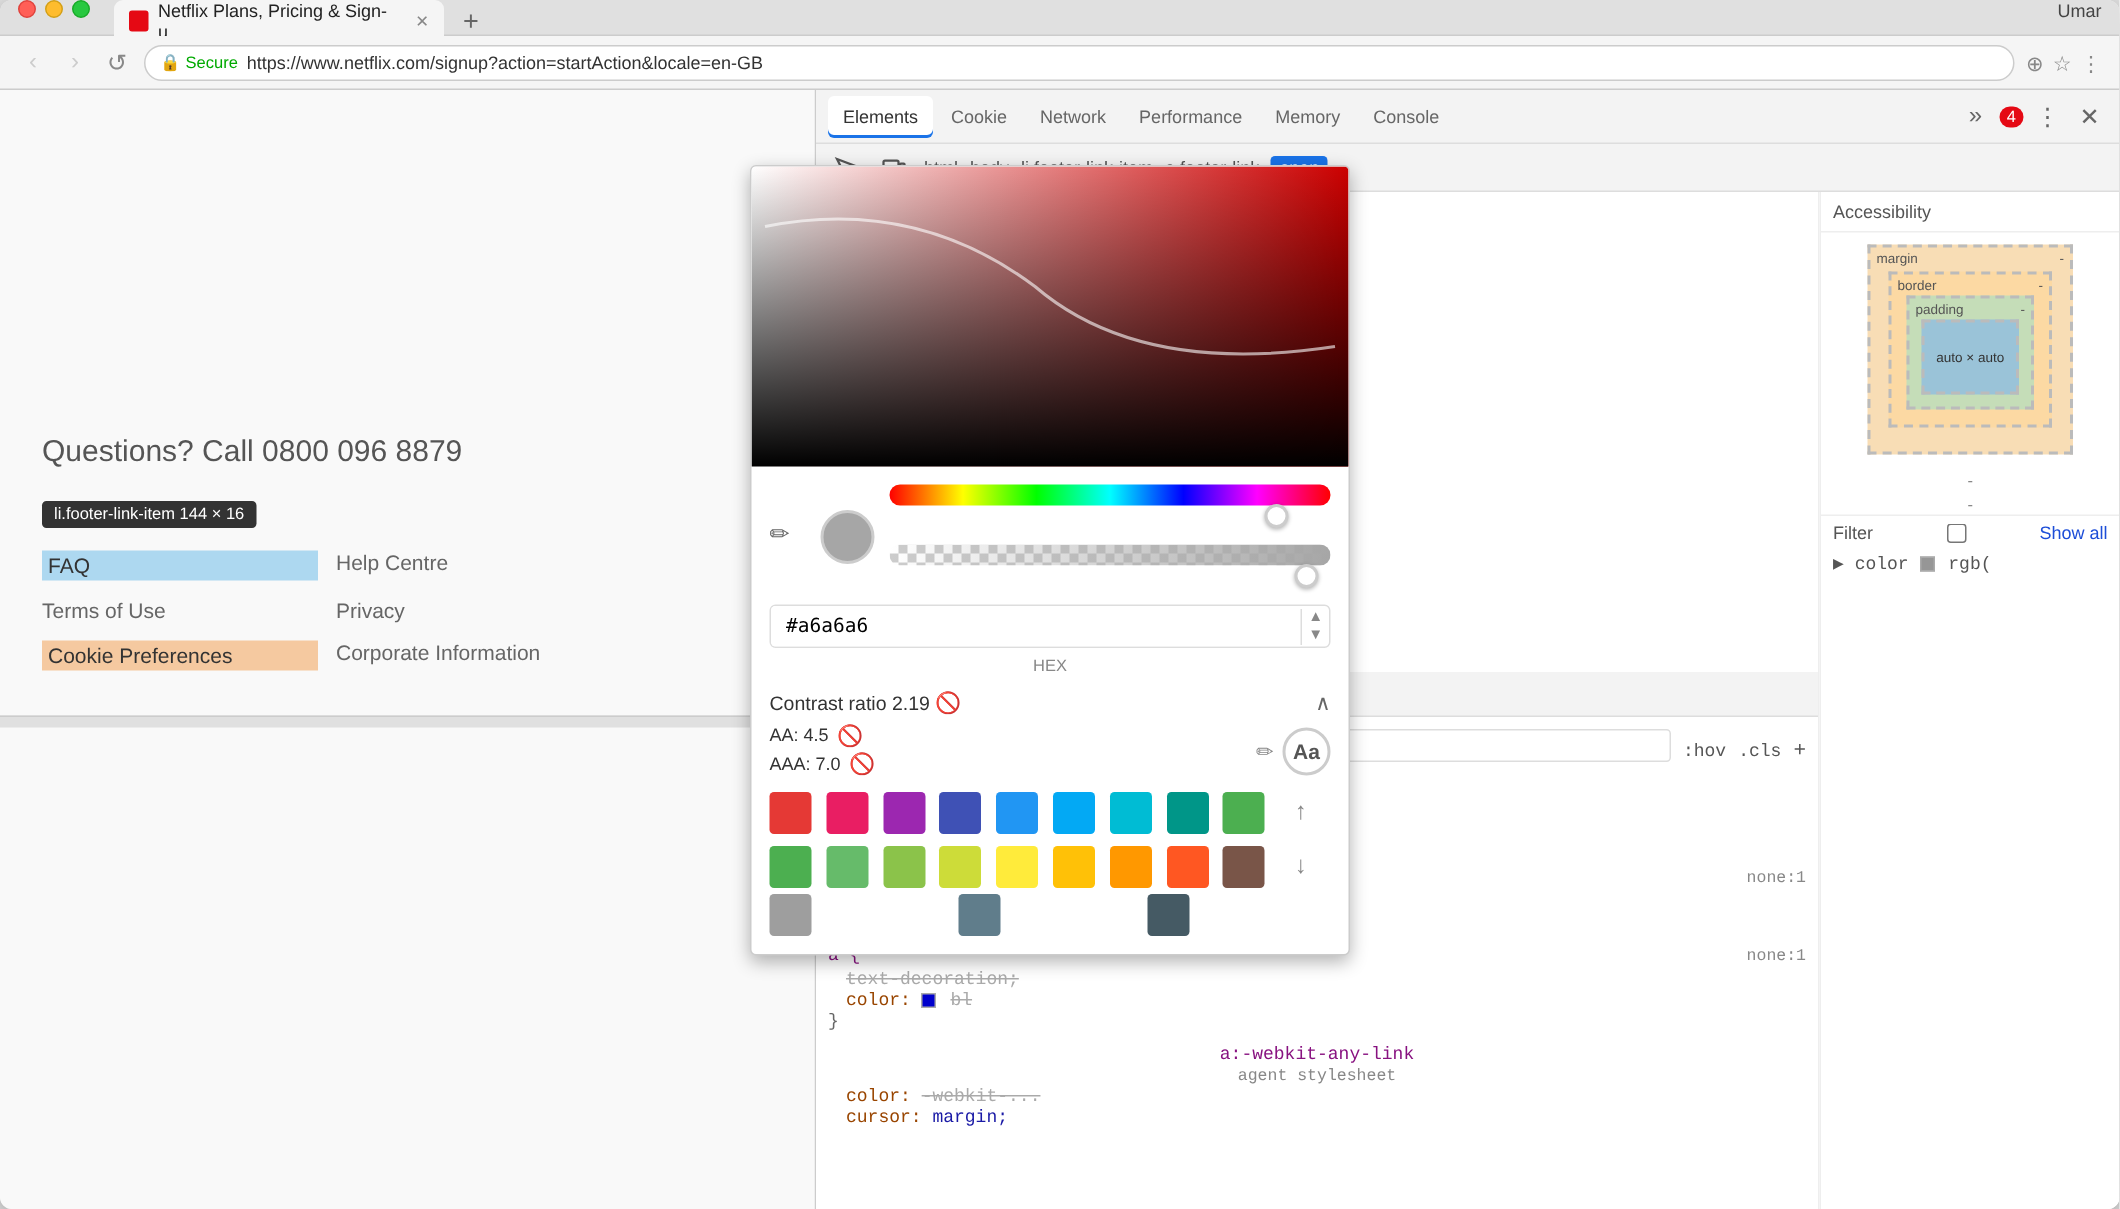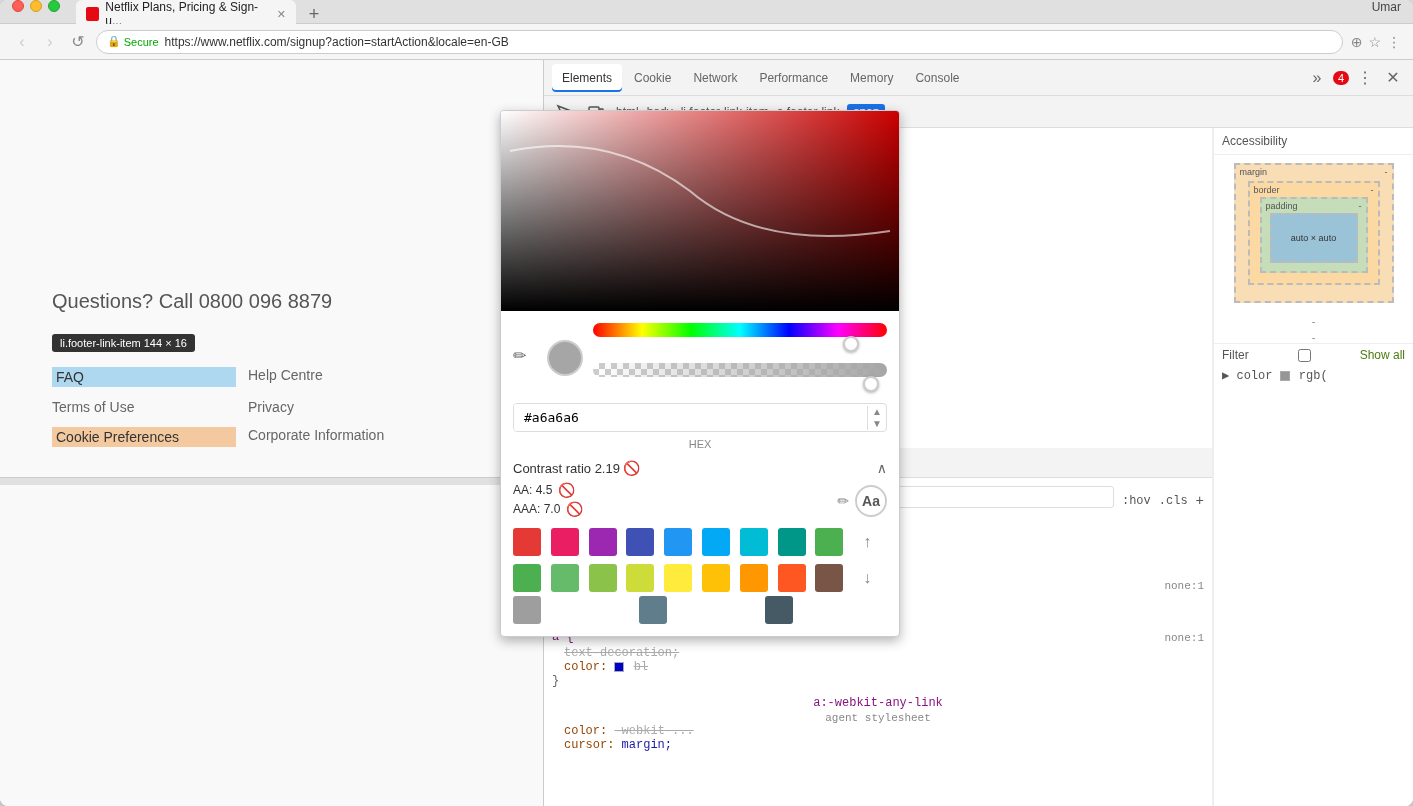--- a/index.html
+++ b/index.html
@@ -108,21 +108,21 @@
       width: 480px;
       margin-left: 30px;
     }
     .netflix-banner-text {
       color: white;
       font-size: 28px;
       font-weight: 900;
       letter-spacing: 1px;
     }
     .webpage-footer {
-      padding: 30px 52px;
+      padding: 30px 28px;
       margin-top: 200px;
     }
     .footer-phone {
       font-size: 20px;
       color: #555;
       margin-bottom: 20px;
     }
     .footer-tooltip {
       background: #333;
       color: white;
@@ -460,21 +460,21 @@
     }
 
     .box-filter {
       padding: 4px 8px;
       display: flex;
       align-items: center;
       gap: 6px;
       border-top: 1px solid #eee;
     }
     .box-filter input { border: none; outline: none; font-size: 12px; flex: 1; color: #888; }
-    .show-all-btn { color: #4d7c0f; font-size: 12px; cursor: pointer; }
+    .show-all-btn { color: #1d4ed8; font-size: 12px; cursor: pointer; }
     .color-prop-line {
       padding: 2px 8px;
       font-family: 'Courier New', monospace;
       font-size: 12px;
       color: #555;
     }
     .color-swatch-inline { display: inline-block; width: 10px; height: 10px; border: 1px solid #aaa; vertical-align: middle; margin-right: 2px; }
 
     
     .webpage-scrollbar {
@@ -685,21 +685,21 @@
         </div>
 
         <div class="devtools-right">
 
           <div style="padding: 6px 8px; font-size: 12px; color: #555; border-bottom: 1px solid #eee;">
             <span>Accessibility</span>
           </div>
 
           <div class="box-model-section">
 
-            <div style="position:relative; background:#f8ddb5; border: 2px dashed #bbb; padding: 20px; font-size:10px; color:#555; width:160px; height:140px; margin:0 auto;">
+            <div style="position:relative; background:#f8ddb5; border: 2px dashed #bbb; padding: 20px; font-size:10px; color:#555; width:137px; height:140px; margin:0 auto;">
               <span style="position:absolute; top:2px; left:4px; font-size:9px;">margin</span>
               <span style="position:absolute; top:2px; right:4px; font-size:9px;">-</span>
 
               <div style="position:absolute; top:16px; left:12px; right:12px; bottom:16px; background:#fcd9a3; border: 2px dashed #bbb; display:flex; align-items:flex-start; padding:2px 4px; font-size:9px; color:#555;">
                 <span>border</span>
                 <span style="margin-left:auto">-</span>
 
                 <div style="position:absolute; top:14px; left:10px; right:10px; bottom:10px; background:#c5ddb8; border: 2px dashed #bbb; display:flex; align-items:flex-start; padding:2px 4px; font-size:9px; color:#555;">
                   <span>padding</span>
                   <span style="margin-left:auto">-</span>

